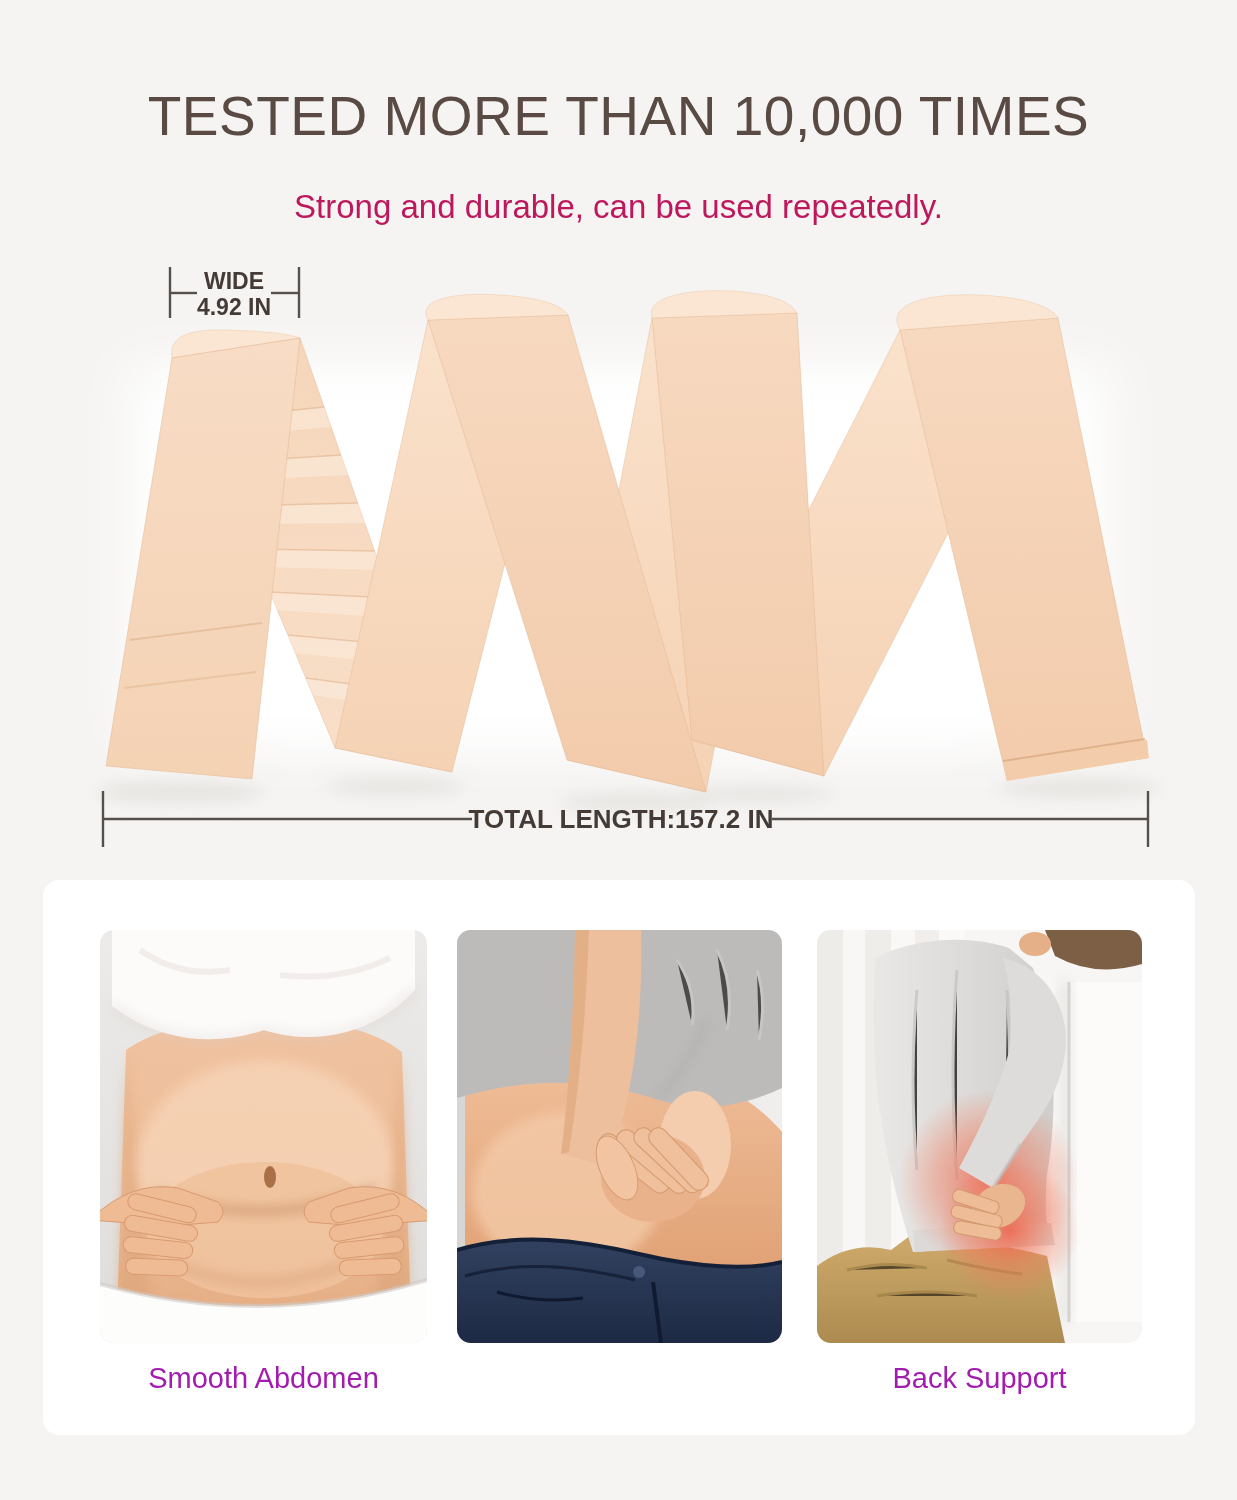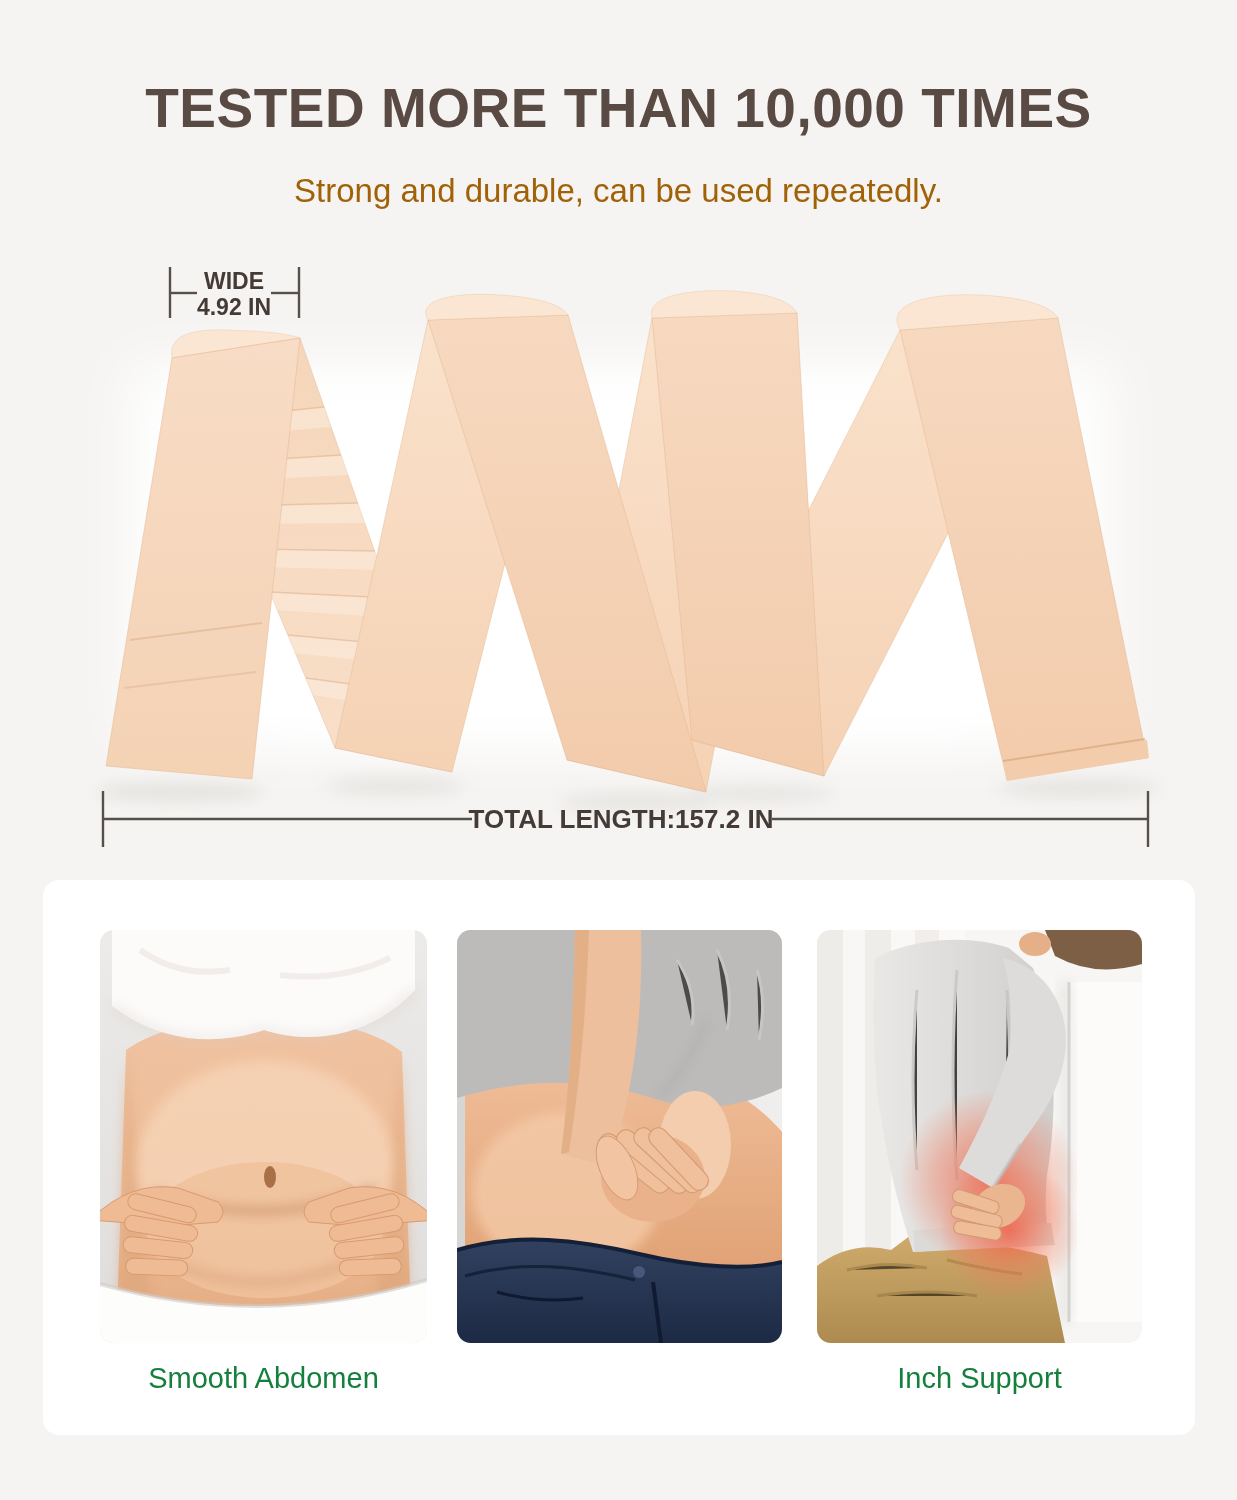--- a/index.html
+++ b/index.html
@@ -3,39 +3,39 @@
 <meta charset="utf-8">
 <style>
   html,body{margin:0;padding:0;}
   body{
     width:1237px;height:1500px;position:relative;overflow:hidden;
     background:#f5f4f2;
     font-family:"Liberation Sans", sans-serif;
   }
   .header{position:absolute;left:0;top:0;width:1237px;text-align:center;}
   .title{
-    margin:0;padding-top:76px;font-size:55px;font-weight:bold;letter-spacing:.5px;
+    margin:8px;padding-top:76px;font-size:55px;font-weight:normal;letter-spacing:.5px;
     color:#5a4a44;
   }
   .subtitle{
-    margin:0;padding-top:32px;font-size:33px;font-weight:400;color:#a16207;
+    margin:0;padding-top:32px;font-size:33px;font-weight:400;color:#be185d;
   }
   .band-svg{position:absolute;left:0;top:0;}
   .card{
     position:absolute;left:43px;top:880px;width:1152px;height:555px;
     background:#ffffff;border-radius:16px;
   }
   .photo{position:absolute;top:50px;height:413px;border-radius:14px;overflow:hidden;}
   .photo svg{display:block;}
   .photo-1{left:57px;width:327px;}
   .photo-2{left:414px;width:325px;}
   .photo-3{left:774px;width:325px;}
   .feature-label{
     position:absolute;top:478px;height:40px;line-height:40px;text-align:center;
-    font-size:29px;color:#15803d;
+    font-size:29px;color:#a21caf;
   }
   .label-1{left:57px;width:327px;}
   .label-2{left:414px;width:325px;}
   .label-3{left:774px;width:325px;}
   .dim-text{font-weight:bold;fill:#443b37;}
 </style>
 </head>
 <body>
 
 <div class="header">
@@ -311,14 +311,14 @@
         <rect x="136" y="274" width="52" height="13" rx="6" transform="rotate(14 136 274)"></rect>
         <rect x="138" y="290" width="48" height="13" rx="6" transform="rotate(10 138 290)"></rect>
       </g>
 
       <path d="M228,0 L325,0 L325,34 Q278,48 238,26 Z" fill="#7c5f45"></path>
       <ellipse cx="218" cy="14" rx="16" ry="12" fill="#e5af88"></ellipse>
     </svg>
   </div>
 
   <div class="feature-label label-1">Smooth Abdomen</div>
-  <div class="feature-label label-3">Inch Support</div>
+  <div class="feature-label label-3">Back Support</div>
 </div>
 
 </body></html>

